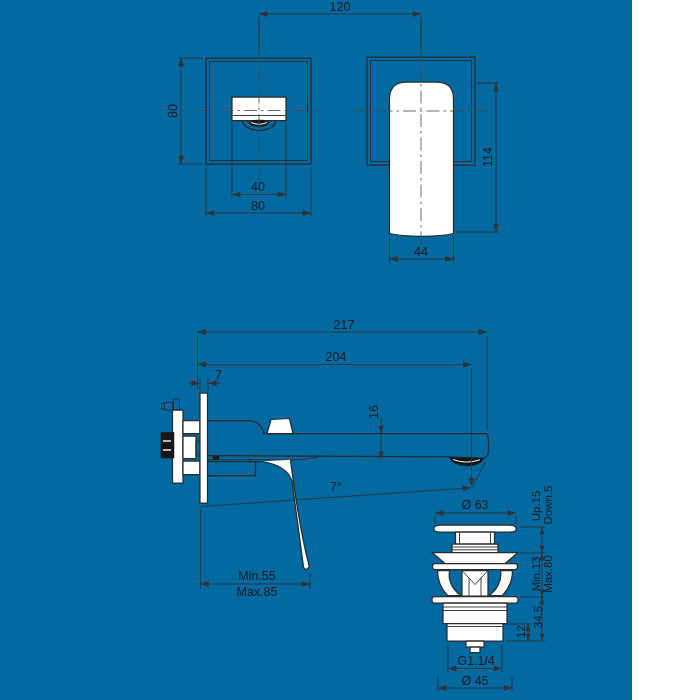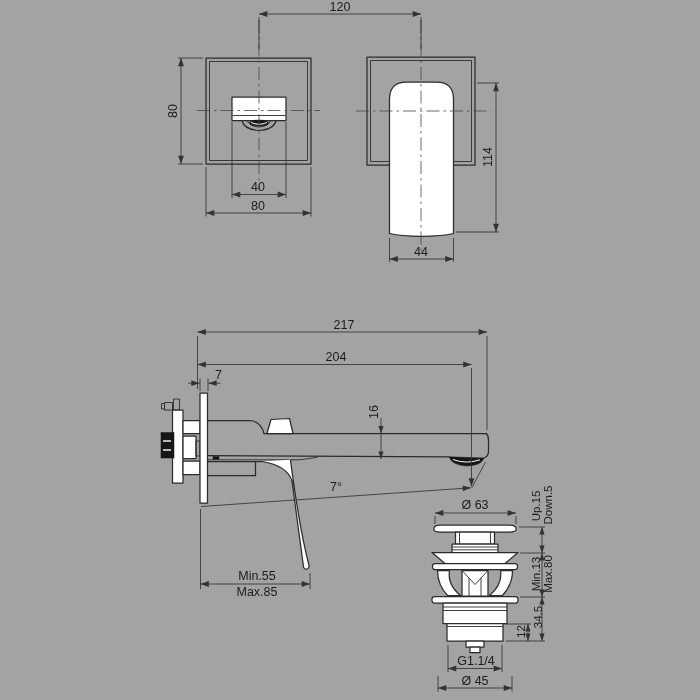--- a/index.html
+++ b/index.html
@@ -1,16 +1,16 @@
 <!DOCTYPE html>
 <html><head>
 <meta charset="utf-8">
 <style>
   html,body{margin:0;padding:0;background:#ffffff;}
-  .canvas{width:700px;height:700px;background:#a3a3a3;position:relative;overflow:hidden;}
+  .canvas{width:632px;height:700px;background:#0369a1;position:relative;overflow:hidden;}
   svg{display:block;}
   text{font-family:"Liberation Sans","DejaVu Sans",sans-serif;fill:#1c1c1c;}
   .dimtxt{font-size:12.5px;}
   .dimtxt-sm{font-size:11.5px;}
   .obj{stroke:#2b2b2b;stroke-width:1.25;fill:none;stroke-linejoin:round;stroke-linecap:round;}
   .objthin{stroke:#2b2b2b;stroke-width:0.9;fill:none;stroke-linejoin:round;}
   .objfill{stroke:#2b2b2b;stroke-width:1.25;fill:#ffffff;stroke-linejoin:round;}
   .dark{fill:#161616;stroke:#161616;stroke-width:0.5;}
   .dim{stroke:#333;stroke-width:0.85;fill:none;}
   .arrfill{fill:#333;stroke:none;}

